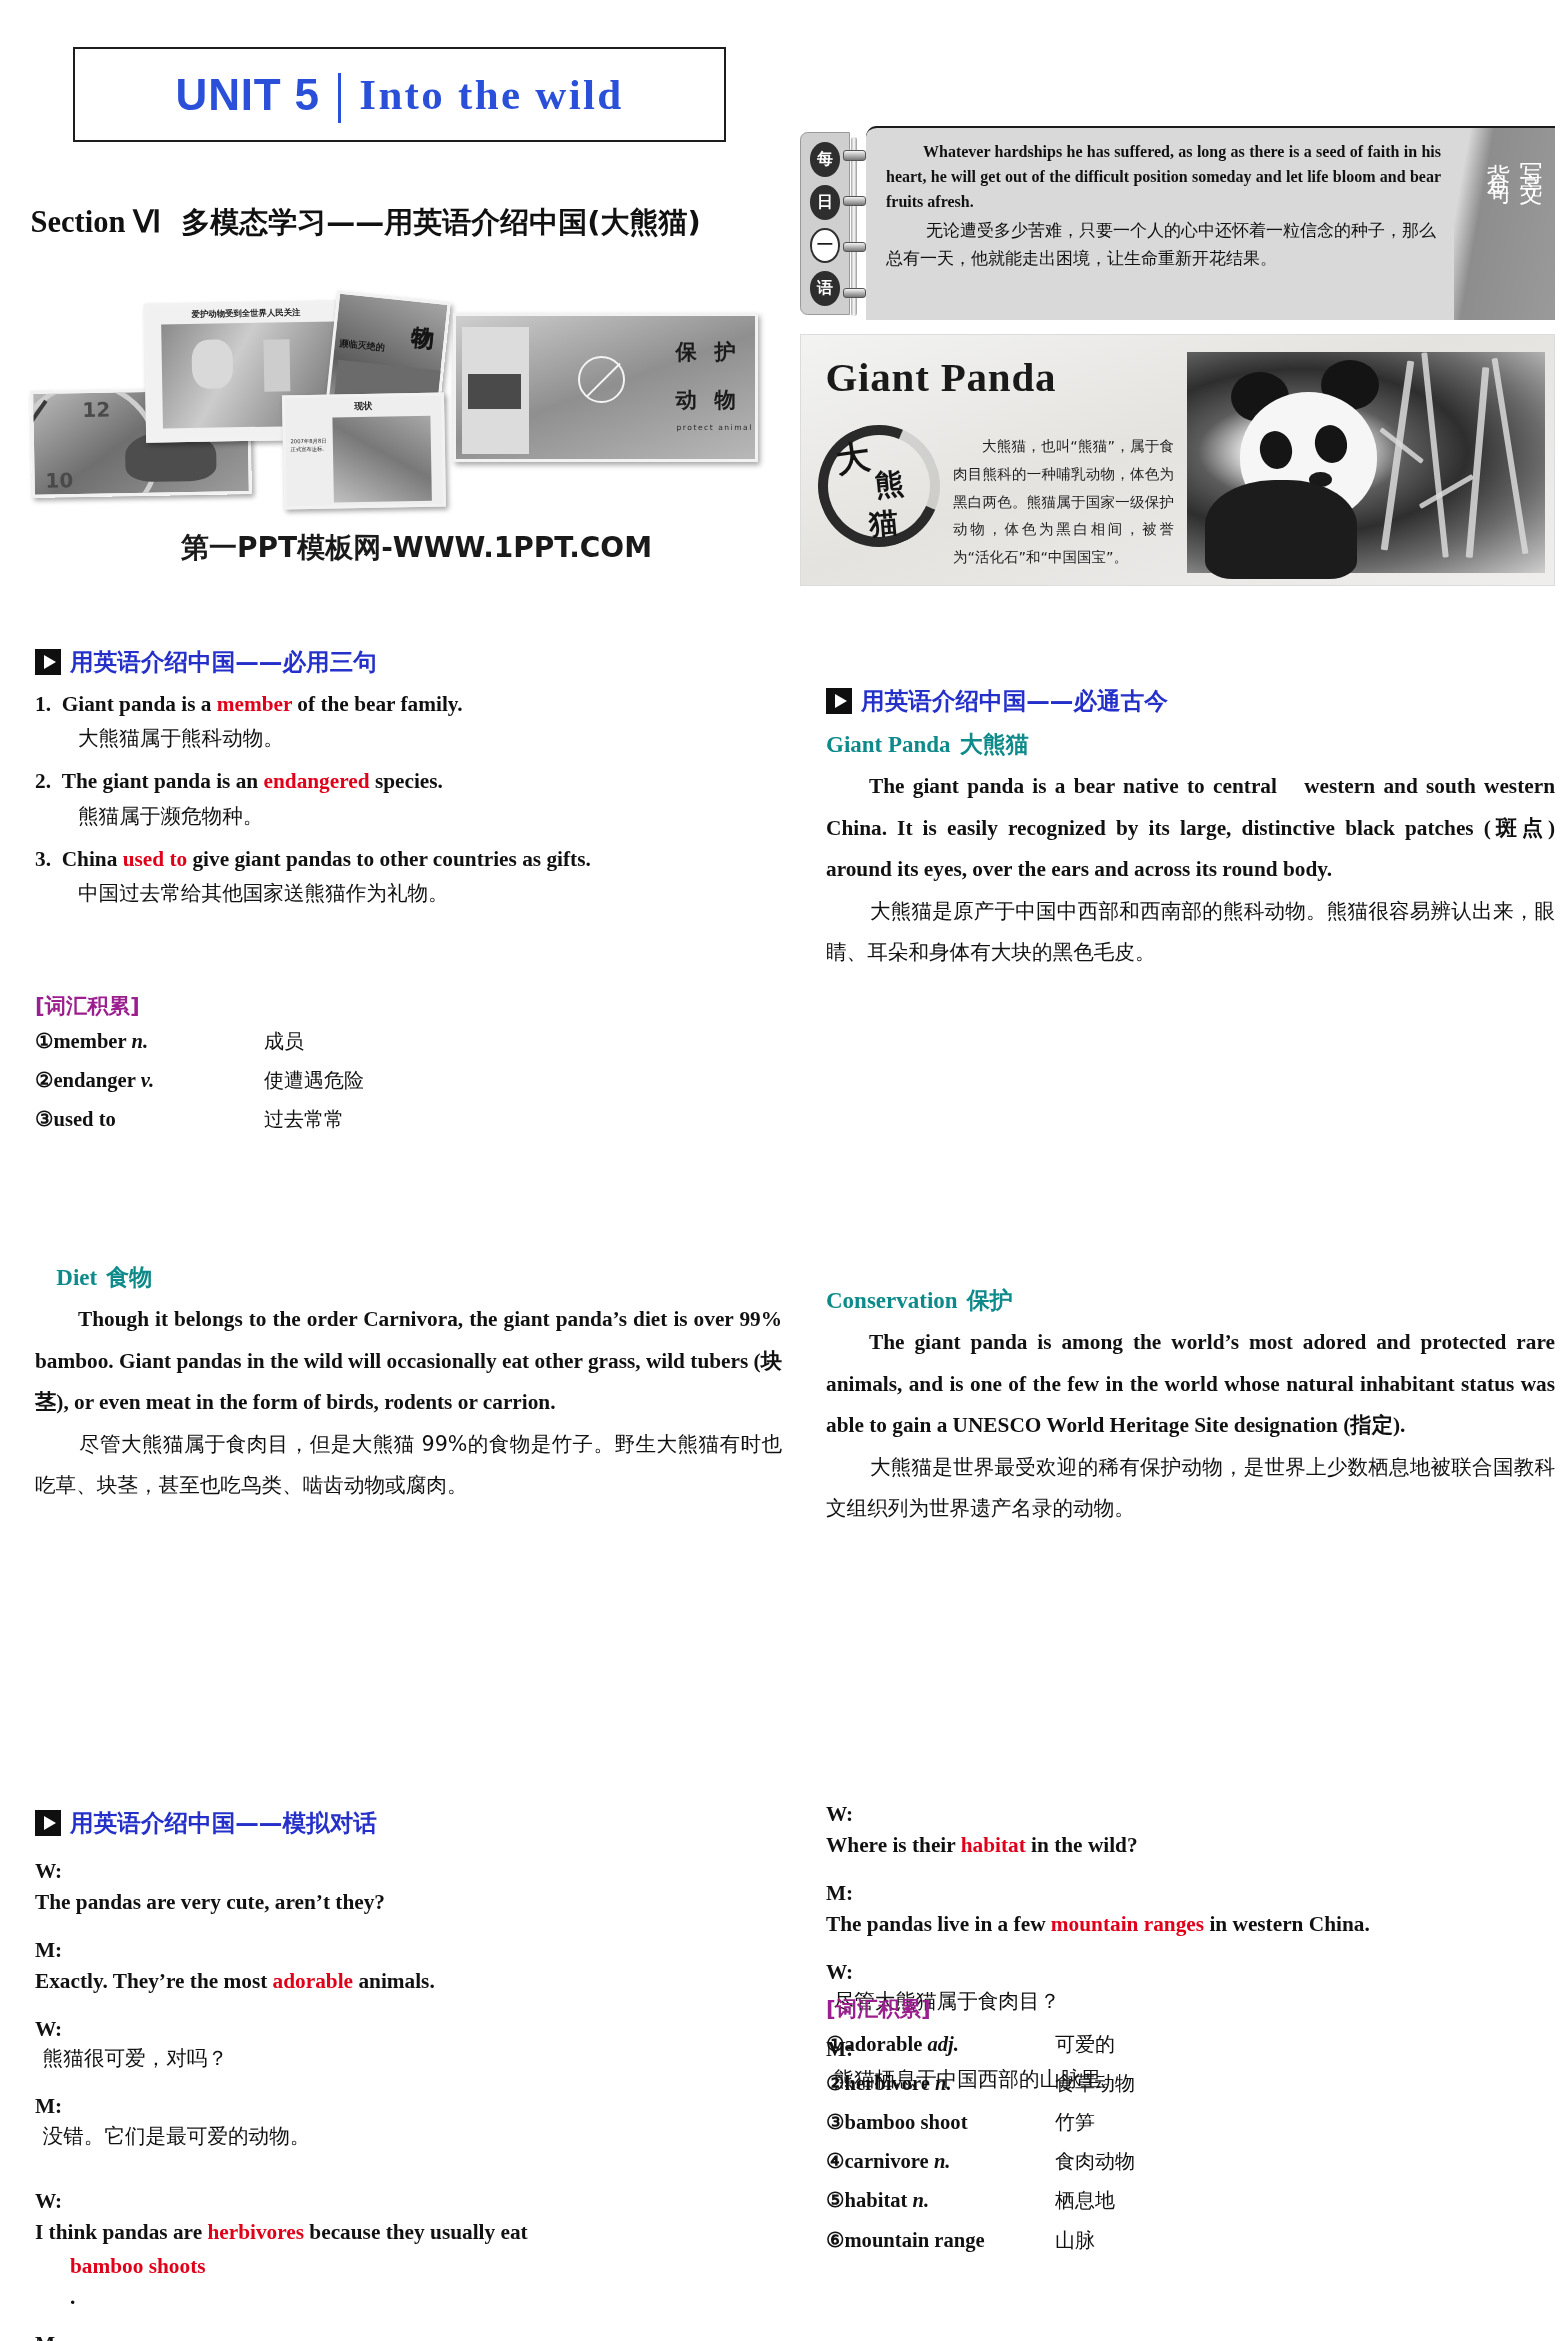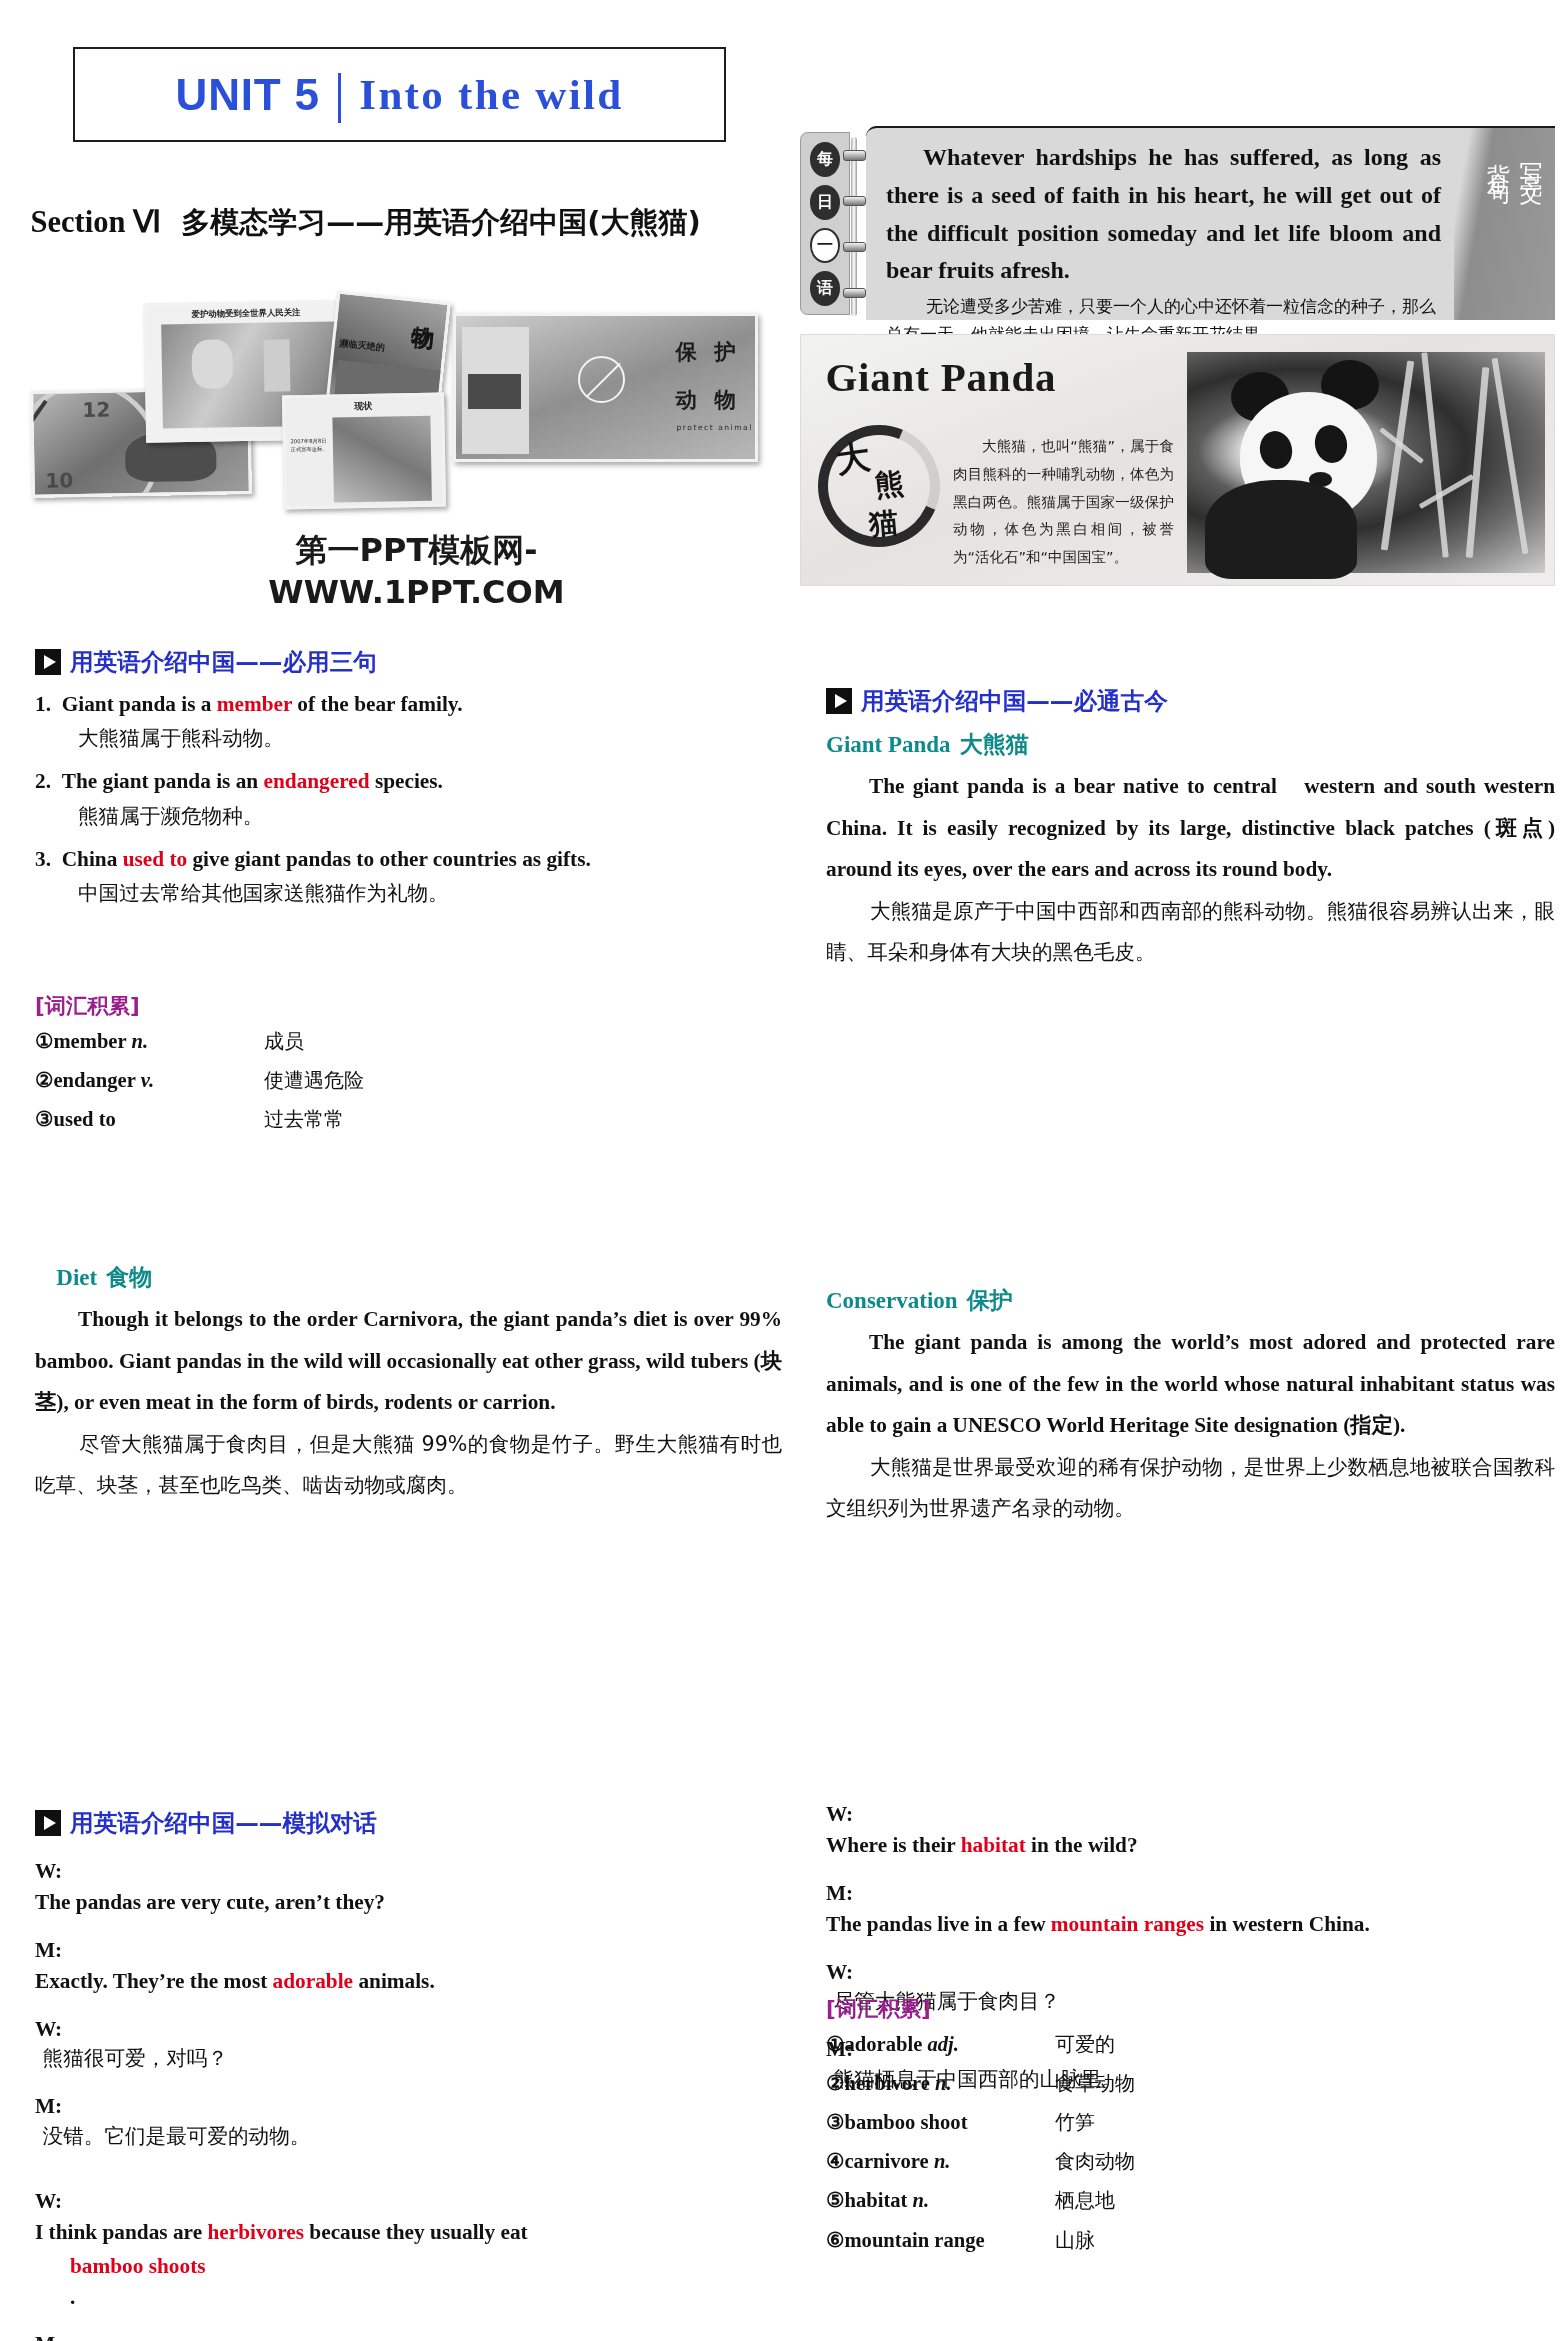--- a/index.html
+++ b/index.html
@@ -54,21 +54,21 @@
   .ph-inner { position:absolute; background:#8e8e8e; }
   .grad1 { background: linear-gradient(145deg,#b9b9b9,#6f6f6f 45%,#9d9d9d); }
   .grad2 { background: linear-gradient(120deg,#8a8a8a,#cccccc 40%,#707070); }
   .grad3 { background: linear-gradient(200deg,#a5a5a5,#5c5c5c 60%,#b0b0b0); }
   .grad4 { background: linear-gradient(30deg,#c0c0c0,#787878 55%,#a8a8a8); }
   .grad5 { background: linear-gradient(160deg,#cfcfcf,#8f8f8f 50%,#b8b8b8); }
 
   .watermark {
     position:absolute; left:180px; top:529px; width:473px;
     text-align:center; font-family:"DejaVu Sans", sans-serif;
-    font-weight:bold; font-size:32px; color:#1a1a1a; letter-spacing:0px;
+    font-weight:bold; font-size:28px; color:#1a1a1a; letter-spacing:0px;
   }
 
   
   .quote-wrap { position:absolute; left:800px; top:126px; width:755px; height:194px; }
   .quote-tabs {
     position:absolute; left:0; top:6.1px; width:50px; height:183px;
     background:#cfcfcf; border:1.5px solid #9a9a9a;
     border-radius:7.6px 0 0 7.6px;
     display:flex; flex-direction:column; align-items:center; justify-content:space-around;
     padding:4.6px 0;
@@ -88,21 +88,21 @@
   }
   .spine { position:absolute; left:7.6px; top:0; width:6.9px; height:179px;
            background:linear-gradient(90deg,#aaa,#fff 50%,#999); border-radius:3px;}
   .quote-body {
     position:absolute; left:66px; top:0; width:689px; height:194px;
     background:#d9d9d9; border-top:2.3px solid #1b1b1b;
     border-radius:10.7px 0 0 0;
     padding:10.7px 114px 7.6px 20px;
   }
   .quote-en {
-    font-family:"Liberation Serif", serif; font-weight:bold; font-size:24px;
+    font-family:"Liberation Serif", serif; font-weight:bold; font-size:16px;
     color:#111; line-height:1.58; text-align:justify; text-indent:37px;
   }
   .quote-cn {
     font-family:"DejaVu Sans", sans-serif; font-size:17px; color:#111;
     line-height:1.62; text-indent:40px; margin-top:3px;
   }
   .quote-side {
     position:absolute; right:0; top:0; width:101px; height:194px;
     background:linear-gradient(100deg, #d9d9d9 0%, #d9d9d9 12%, #8d8d8d 30%, #9a9a9a 100%);
     border-top:2.3px solid #1b1b1b;

